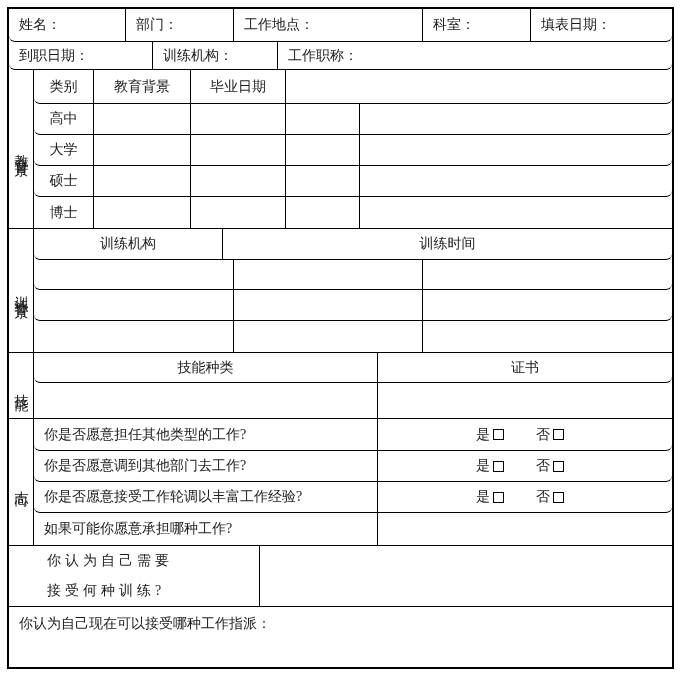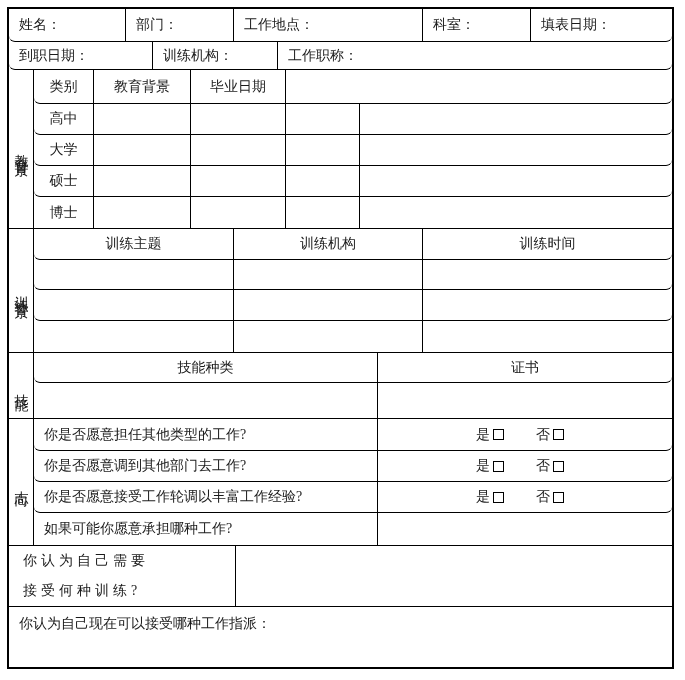--- a/index.html
+++ b/index.html
@@ -36,21 +36,21 @@
     letter-spacing: 3px; font-size: 14px;
   }
   .sec-body { flex: 1; display: flex; flex-direction: column; min-width: 0; }
   .sec-body .row:last-child { border-bottom: none; }
   .checkbox-cell { padding-left: 98px; gap: 32px; }
   .cb-group { display: inline-flex; align-items: center; }
   .cb-box {
     display: inline-block; width: 11px; height: 11px;
     border: 1px solid #000; margin-left: 3px; background: #fff;
   }
-  .prompt-cell { padding-left: 14px; }
+  .prompt-cell { padding-left: 14px; margin-left: 24px; }
   .prompt-text { width: 132px; letter-spacing: 4px; line-height: 30px; }
   .option-top { align-items: flex-start; padding-top: 8px; }
   
   .r1-0{width:117px}.r1-1{width:108px}.r1-2{width:108px}.r1-3{width:189px}.r1-4{flex:1}
   .r2-0{width:144px}.r2-1{width:192px}.r2-2{width:125px}.r2-3{flex:1}
   .edu-0{width:60px}.edu-1{width:97px}.edu-2{width:95px}.edu-3{width:74px}.edu-4{flex:1}
   .tr-0{width:200px}.tr-1{width:189px}.tr-2{flex:1}
   .sk-0{width:344px}.sk-1{flex:1}
   .bt-0{width:227px}.bt-1{flex:1}
   
@@ -128,21 +128,20 @@
         <div class="cell edu-3"></div>
         <div class="cell edu-4 c-last"></div>
       </div>
     </div>
   </div>
 
   <div class="section">
     <div class="vlabel">训练背景</div>
     <div class="sec-body">
       <div class="row h31">
-        <div class="cell center tr-0">训练主题</div>
         <div class="cell center tr-1">训练机构</div>
         <div class="cell center tr-2 c-last">训练时间</div>
       </div>
       <div class="row h30">
         <div class="cell tr-0"></div>
         <div class="cell tr-1"></div>
         <div class="cell tr-2 c-last"></div>
       </div>
       <div class="row h31">
         <div class="cell tr-0"></div>

